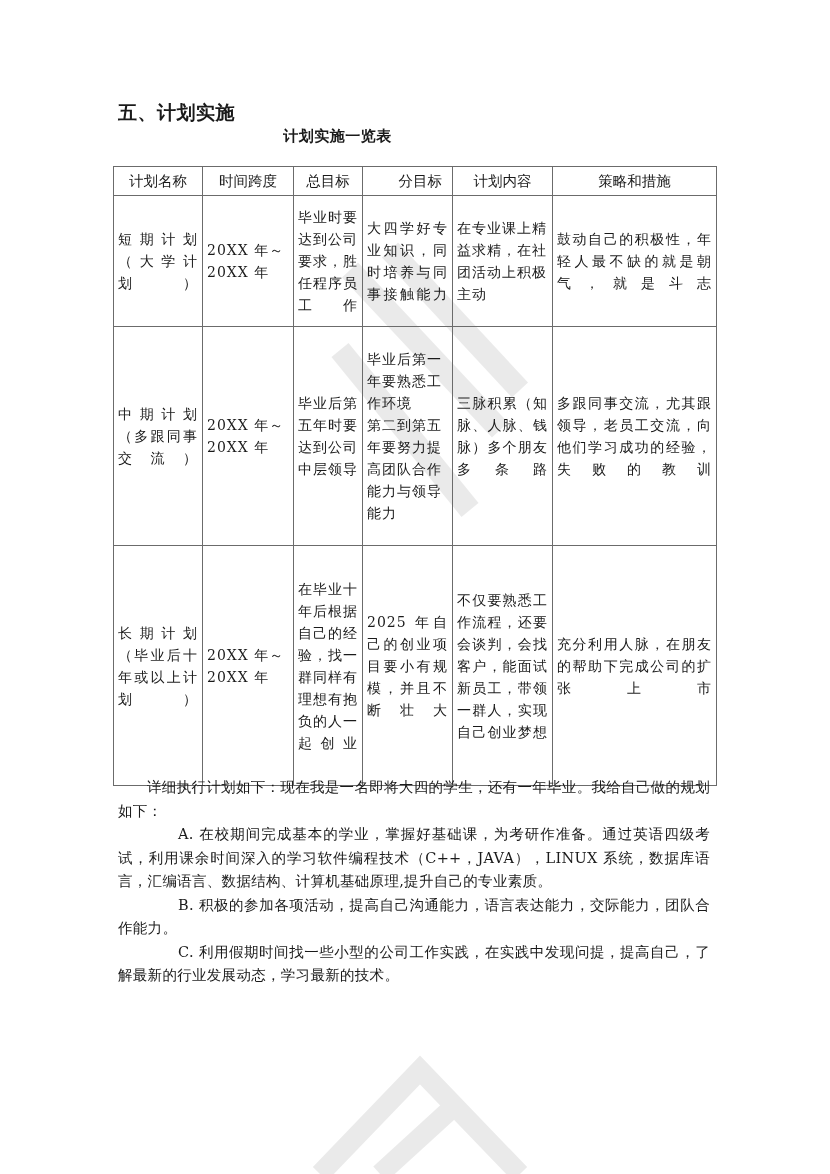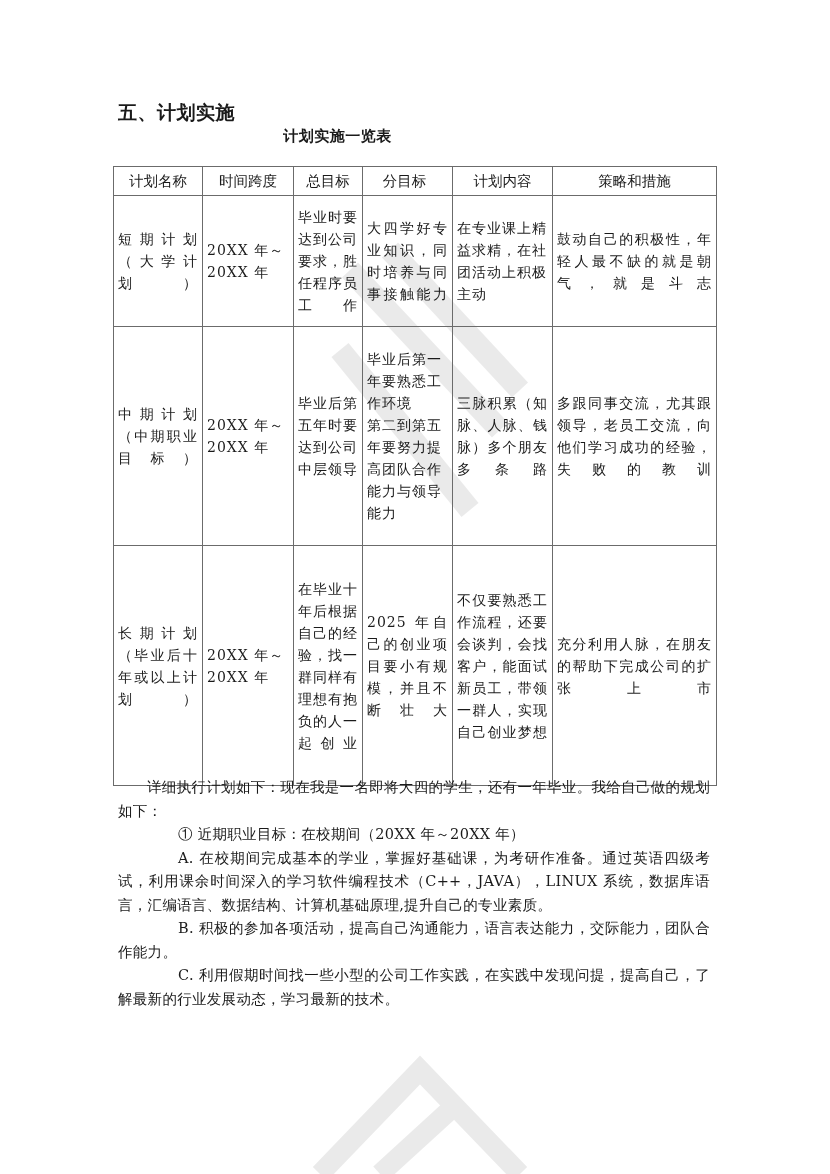--- a/index.html
+++ b/index.html
@@ -28,21 +28,21 @@
     border: 1.3px solid #6b6b6b;
     padding: 0 4px;
     vertical-align: middle;
     word-break: break-all;
   }
   table.plan th {
     height: 28px;
     font-family: "DejaVu Sans", "Liberation Sans", sans-serif;
     font-weight: normal; font-size: 14.5px; 
   }
-  table.plan th.right { text-align: center; padding-right: 10px; margin-top: 24px; }
+  table.plan th.right { text-align: right; padding-right: 10px; margin-top: 24px; }
   table.plan td { text-align: left; letter-spacing: 1px; }
   table.plan td.just { text-align: justify; text-align-last: justify; }
   .r1 td { height: 130px; }
   .r2 td { height: 218px; }
   .r3 td { height: 239px; }
   .body-text {
     position: absolute; left: 118px; width: 592px;
     font-size: 14.5px; line-height: 23.5px; letter-spacing: 0.3px;
   }
   .body-text p { margin: 0; text-align: justify; }
@@ -95,21 +95,21 @@
   <tbody>
     <tr class="r1">
       <td class="just">短期计划（大学计划）</td>
       <td>20XX 年～20XX 年</td>
       <td class="just">毕业时要达到公司要求，胜任程序员工作</td>
       <td class="just">大四学好专业知识，同时培养与同事接触能力</td>
       <td>在专业课上精益求精，在社团活动上积极主动</td>
       <td class="just">鼓动自己的积极性，年轻人最不缺的就是朝气，就是斗志</td>
     </tr>
     <tr class="r2">
-      <td class="just">中期计划（中期职业目标）</td>
+      <td class="just">中期计划（多跟同事交流）</td>
       <td>20XX 年～20XX 年</td>
       <td class="just">毕业后第五年时要达到公司中层领导</td>
       <td>
         <div class="just">毕业后第一年要熟悉工作环境</div>
         <div class="just">第二到第五年要努力提高团队合作能力与领导能力</div>
       </td>
       <td class="just">三脉积累（知脉、人脉、钱脉）多个朋友多条路</td>
       <td class="just">多跟同事交流，尤其跟领导，老员工交流，向他们学习成功的经验，失败的教训</td>
     </tr>
     <tr class="r3">
@@ -118,17 +118,16 @@
       <td class="just">在毕业十年后根据自己的经验，找一群同样有理想有抱负的人一起创业</td>
       <td class="just">2025 年自己的创业项目要小有规模，并且不断壮大</td>
       <td class="just">不仅要熟悉工作流程，还要会谈判，会找客户，能面试新员工，带领一群人，实现自己创业梦想</td>
       <td class="just">充分利用人脉，在朋友的帮助下完成公司的扩张上市</td>
     </tr>
   </tbody>
 </table>
 
 <div class="body-text" style="top:776px;">
   <p class="indent2">详细执行计划如下：现在我是一名即将大四的学生，还有一年毕业。我给自己做的规划如下：</p>
-  <p class="indent3">① 近期职业目标：在校期间（20XX 年～20XX 年）</p>
   <p class="indent4">A. 在校期间完成基本的学业，掌握好基础课，为考研作准备。通过英语四级考试，利用课余时间深入的学习软件编程技术（C++，JAVA），LINUX 系统，数据库语言，汇编语言、数据结构、计算机基础原理,提升自己的专业素质。</p>
   <p class="indent4">B. 积极的参加各项活动，提高自己沟通能力，语言表达能力，交际能力，团队合作能力。</p>
   <p class="indent4">C. 利用假期时间找一些小型的公司工作实践，在实践中发现问提，提高自己，了解最新的行业发展动态，学习最新的技术。</p>
 </div>
 
 </body></html>

